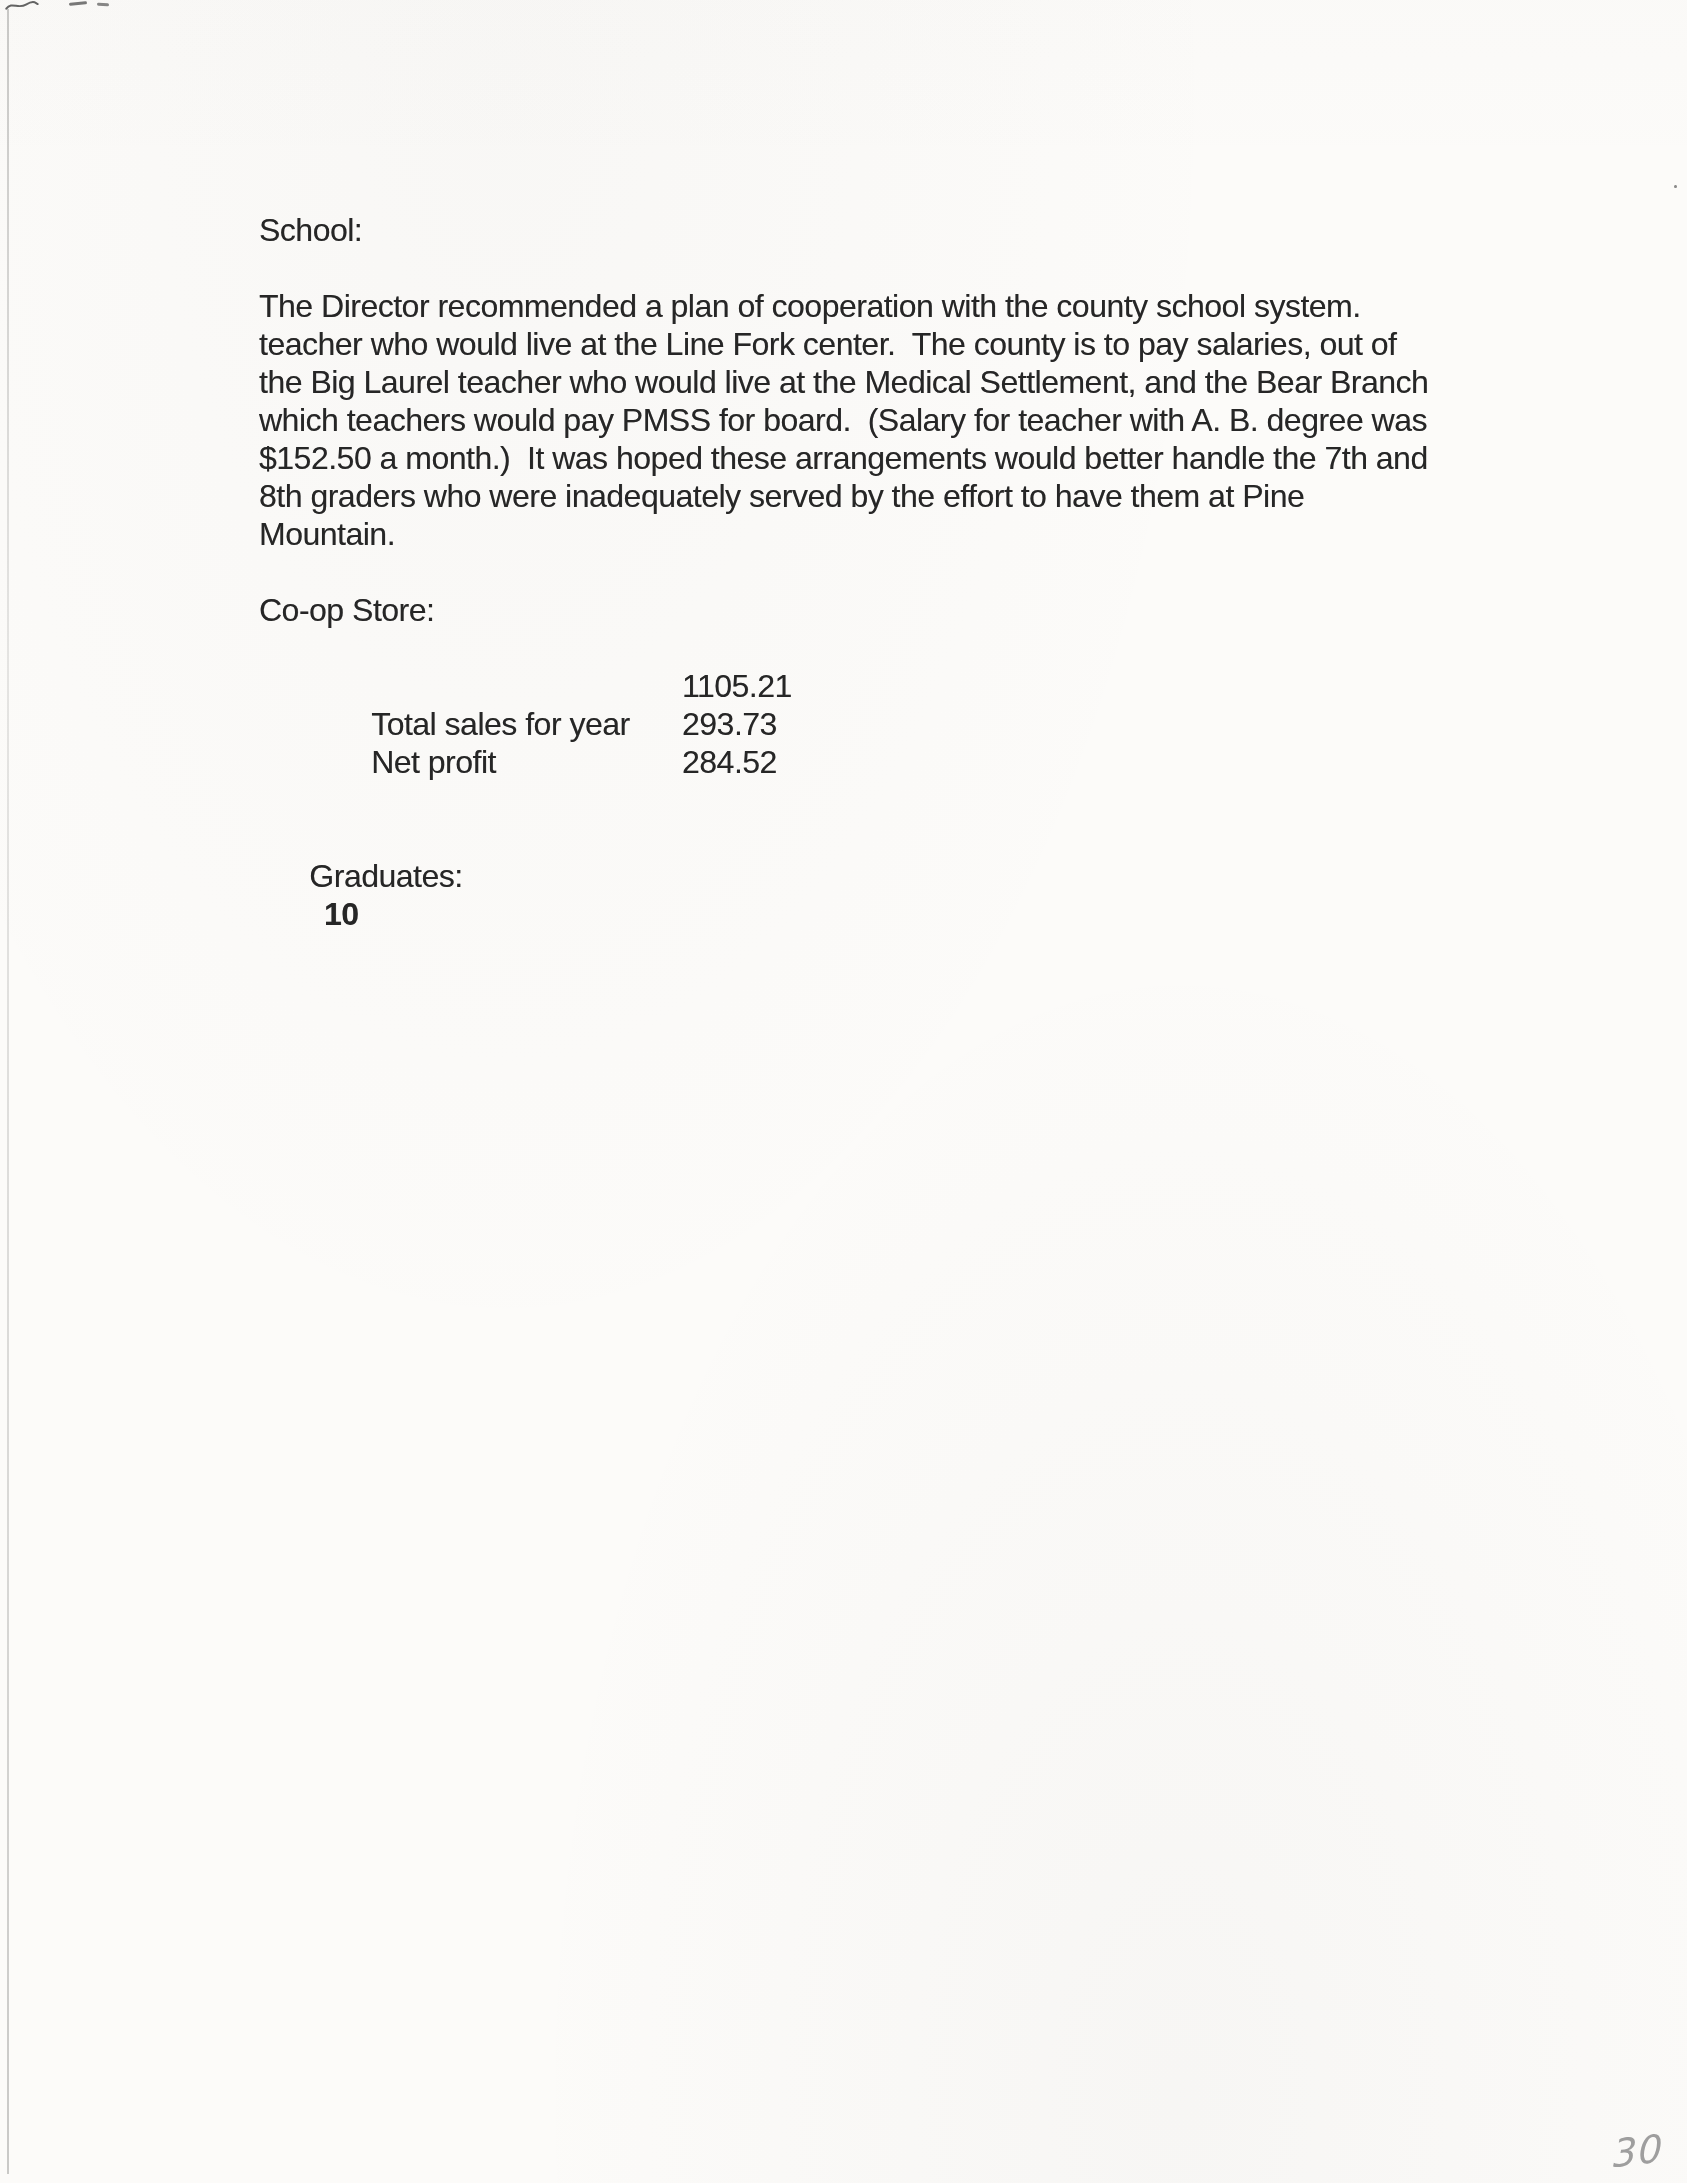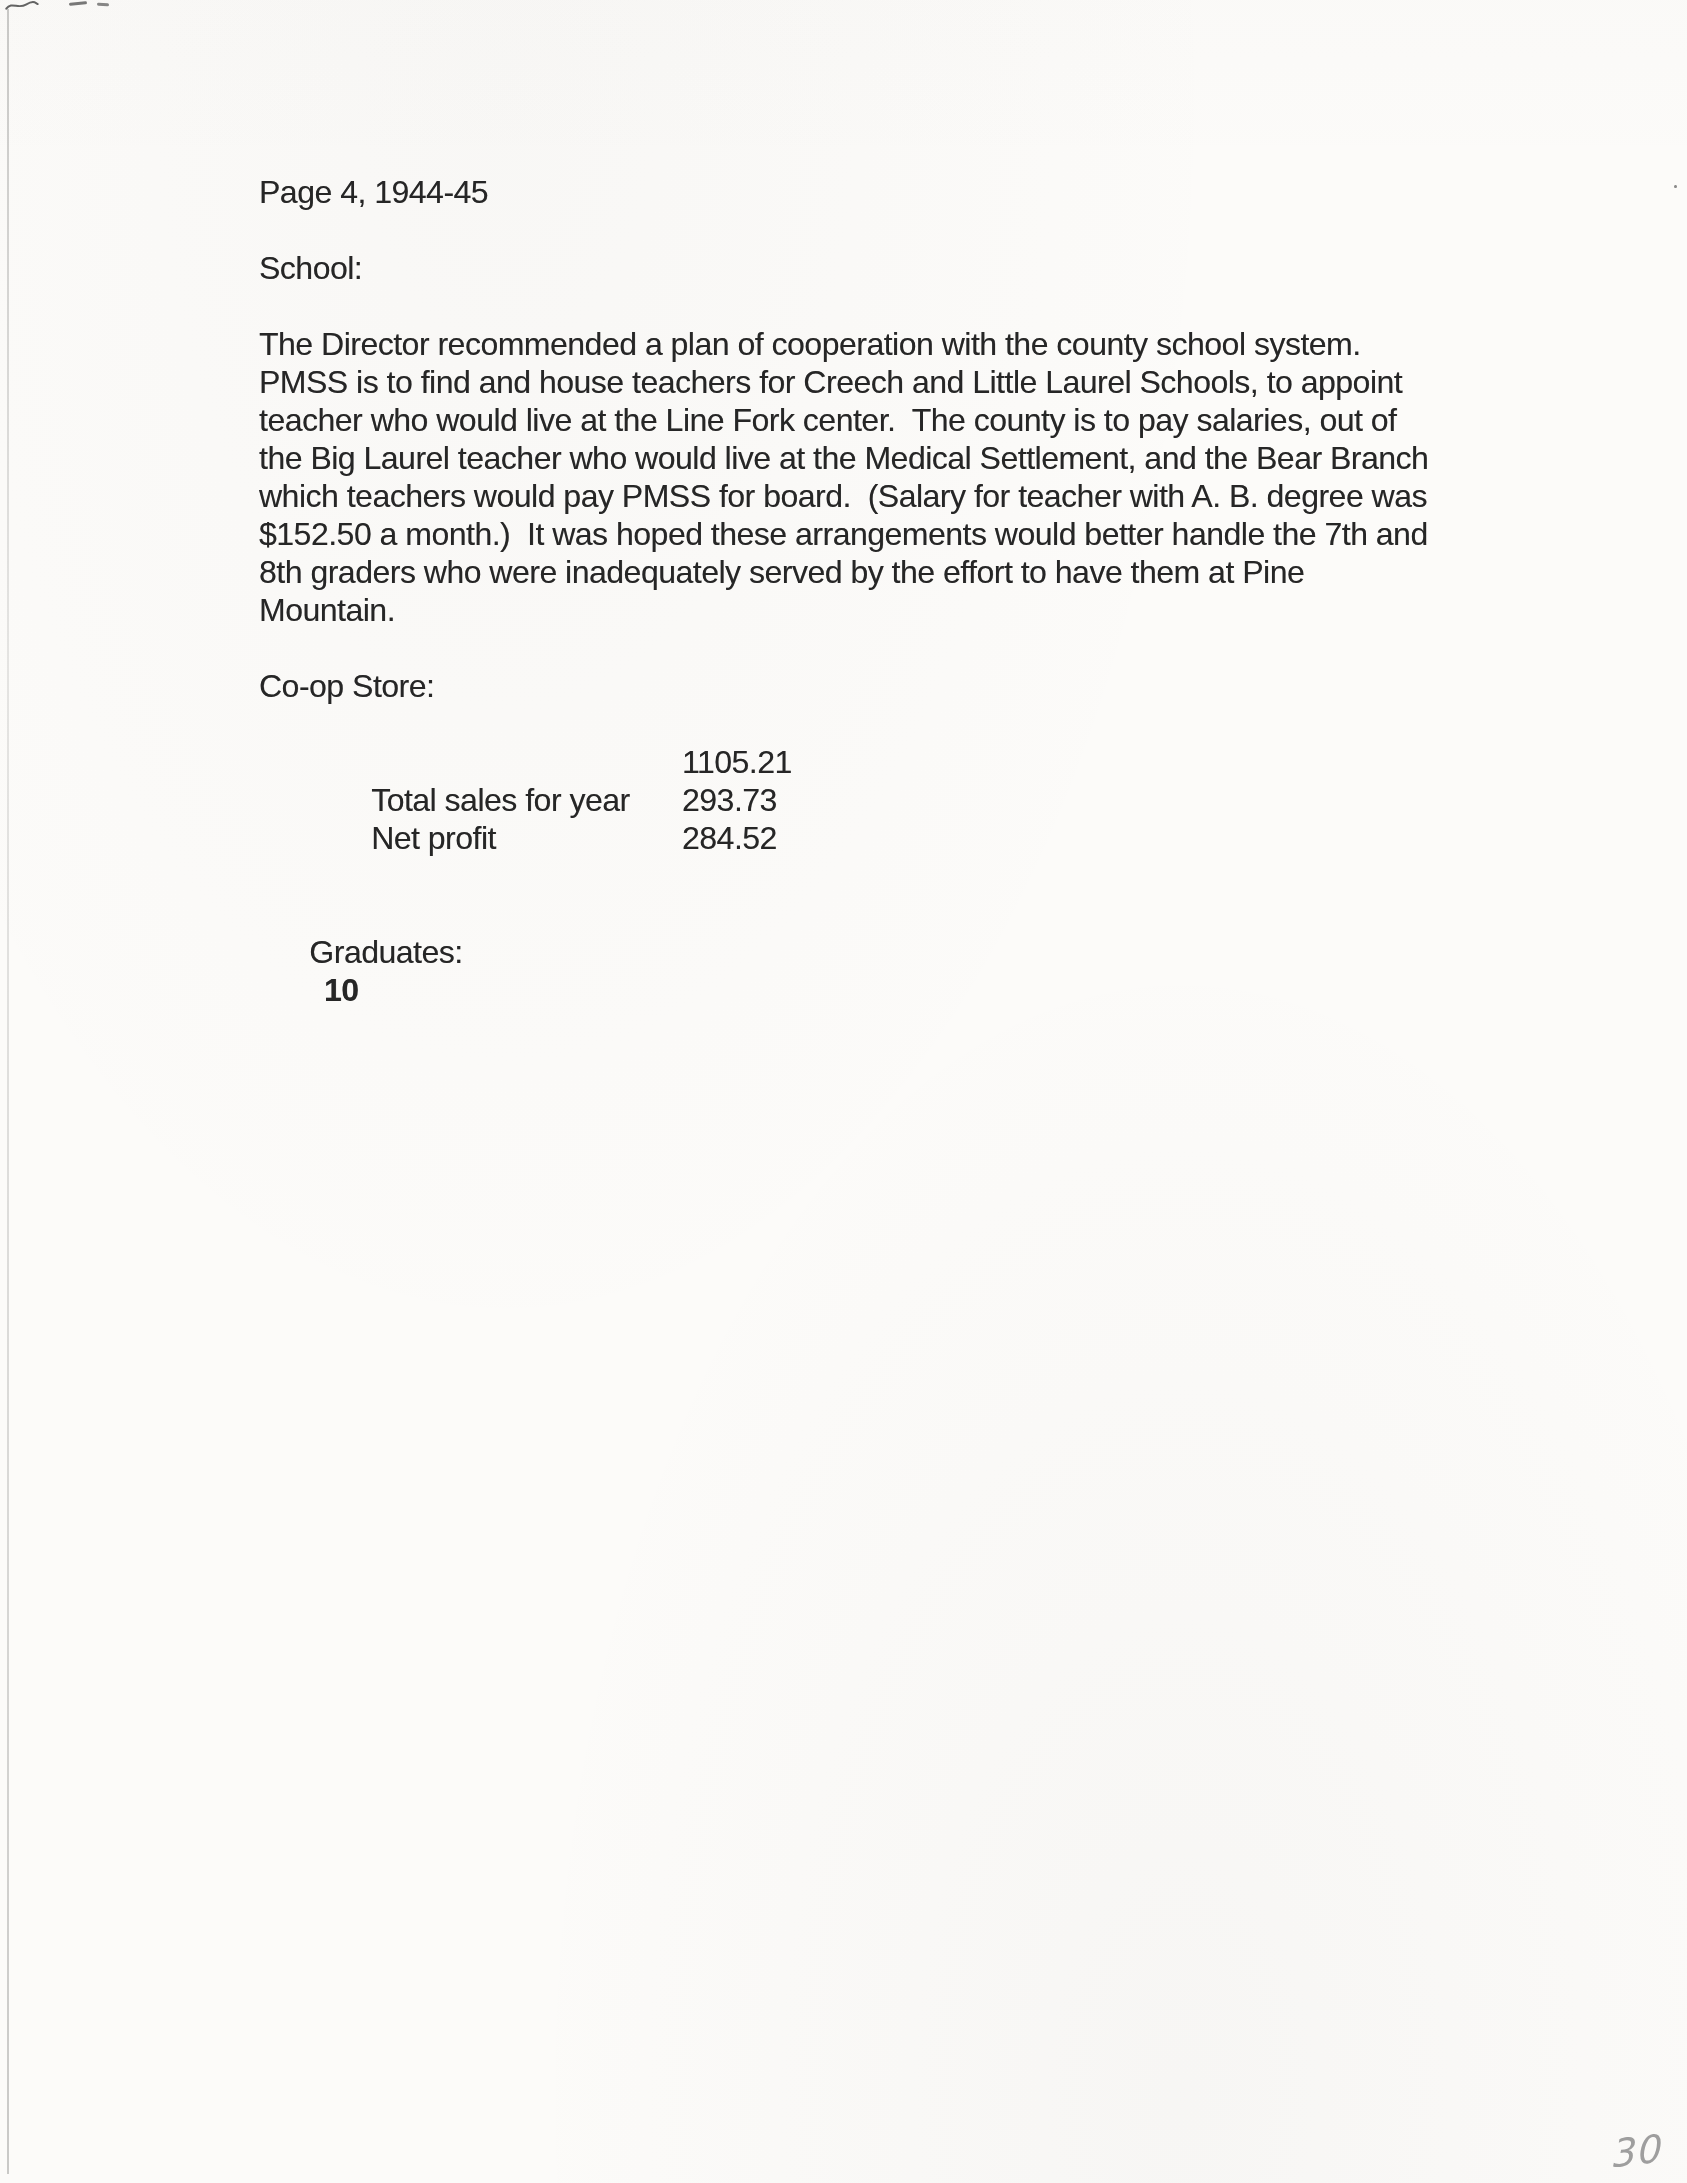--- a/index.html
+++ b/index.html
@@ -126,27 +126,25 @@
       <path d="M2 13 C 10 2, 20 14, 32 7 S 46 4, 50 6" fill="none" stroke="#3d3d3d" stroke-width="3" stroke-linecap="round" opacity="0.8"></path>
     </svg>
   </div>
   <div class="artifact dash-1"></div>
   <div class="artifact dash-2"></div>
   <div class="artifact left-edge-line"></div>
   <div class="artifact speck"></div>
 
   <div class="content">
 
-    <div class="line">Page 4, 1944-45</div>
 
     <div class="line gap-one-line">School:</div>
 
     <div class="para gap-one-line">
       <div class="line">The Director recommended a plan of cooperation with the county school system.</div>
-      <div class="line">PMSS is to find and house teachers for Creech and Little Laurel Schools, to appoint</div>
       <div class="line">teacher who would live at the Line Fork center.  The county is to pay salaries, out of</div>
       <div class="line">the Big Laurel teacher who would live at the Medical Settlement, and the Bear Branch</div>
       <div class="line">which teachers would pay PMSS for board.  (Salary for teacher with A. B. degree was</div>
       <div class="line">$152.50 a month.)  It was hoped these arrangements would better handle the 7th and</div>
       <div class="line">8th graders who were inadequately served by the effort to have them at Pine</div>
       <div class="line">Mountain.</div>
     </div>
 
     <div class="line gap-one-line">Co-op Store:</div>
 

